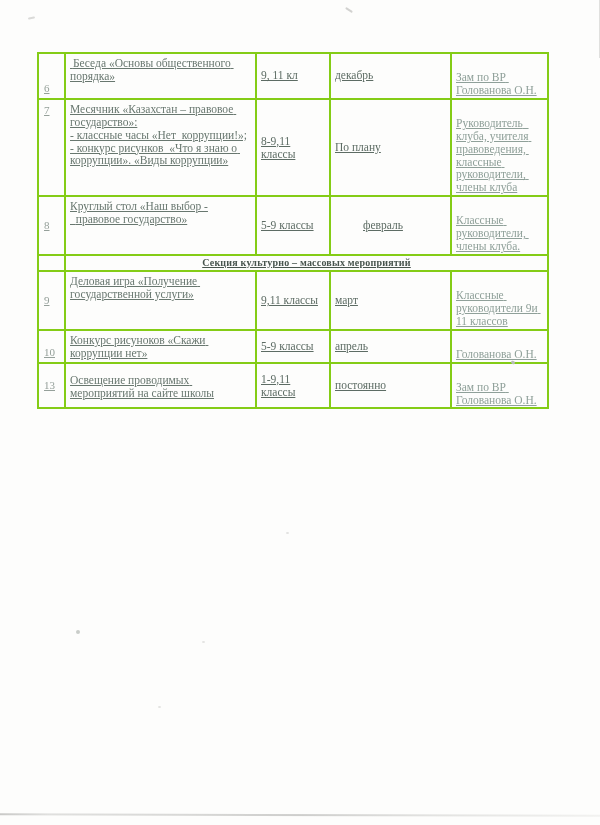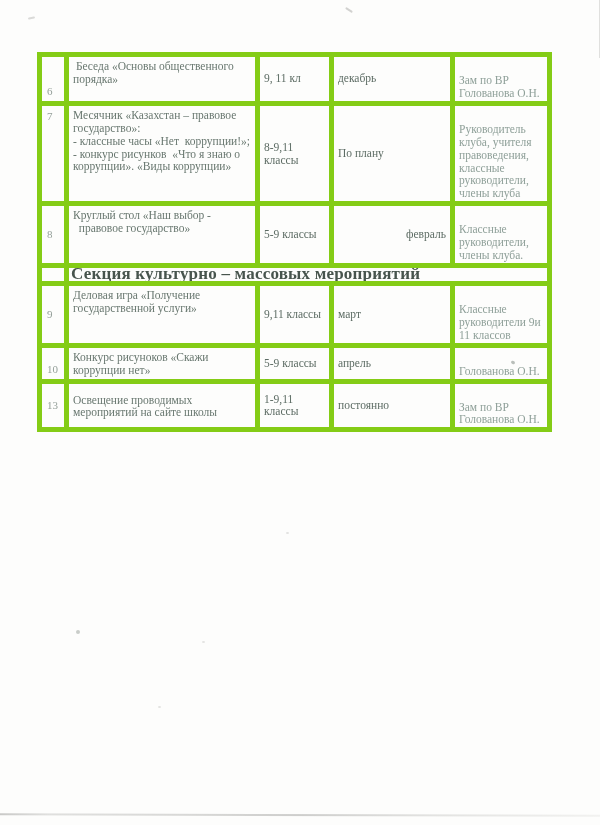--- a/index.html
+++ b/index.html
@@ -9,40 +9,41 @@
     background:#fdfdfc;
     font-family:"Liberation Serif","DejaVu Serif",serif;
   }
   .page { position:absolute; inset:0; background:#fdfdfc; }
 
   table.plan {
     position:absolute; left:37px; top:52px; width:510px;
     border-collapse:collapse; table-layout:fixed;
   }
   td {
-    border:5px solid #84cc16;
+    border:2px solid #84cc16;
     padding:1px 4px;
     font-size:11.5px; line-height:12.9px;
     color:#67766e; overflow:hidden;
     vertical-align:top;
+    text-decoration:underline;
   }
   td.num  { color:#95a09a; font-size:11px; padding-left:5px; }
   td.activity { white-space:pre-wrap; padding-top:3px; color:#68776f; }
   td.classes  { color:#5d6c64; vertical-align:middle; padding-left:4px;margin-left:39px; }
   td.term     { color:#5d6c64; vertical-align:middle; }
   td.resp     { color:#8fa099; vertical-align:top; padding-top:17px; white-space:pre-wrap; }
   td.section  {
-    font-weight:bold; font-size:17px;
+    text-align:center; font-weight:bold; font-size:10px;
     color:#47544d; vertical-align:middle; padding:0 2px;
     letter-spacing:.2px;
   }
   .va-t { vertical-align:top; padding-top:4px; }
   .va-m { vertical-align:middle; }
   .va-b { vertical-align:bottom; padding-bottom:3px; }
-  .ind28 { padding-left:32px;text-align:right; }
+  .ind28 { padding-left:32px; }
   .ind14 { padding-left:18px; }
 
   tr.h44{height:44px} tr.h81{height:81px} tr.h55{height:55px}
   tr.h16{height:16px} tr.h40{height:40px} tr.h28{height:28px}
   tr.h27{height:27px} tr.h29{height:29px} tr.h38{height:38px}
 
   
   .speck { position:absolute; border-radius:50%; }
   .s1 { left:28px;  top:17px;  width:7px; height:2px; background:#dadad8; transform:rotate(-12deg); border-radius:2px; }
   .s2 { left:345px; top:9px;   width:8px; height:2px; background:#d2d2d0; transform:rotate(33deg);  border-radius:2px; }

